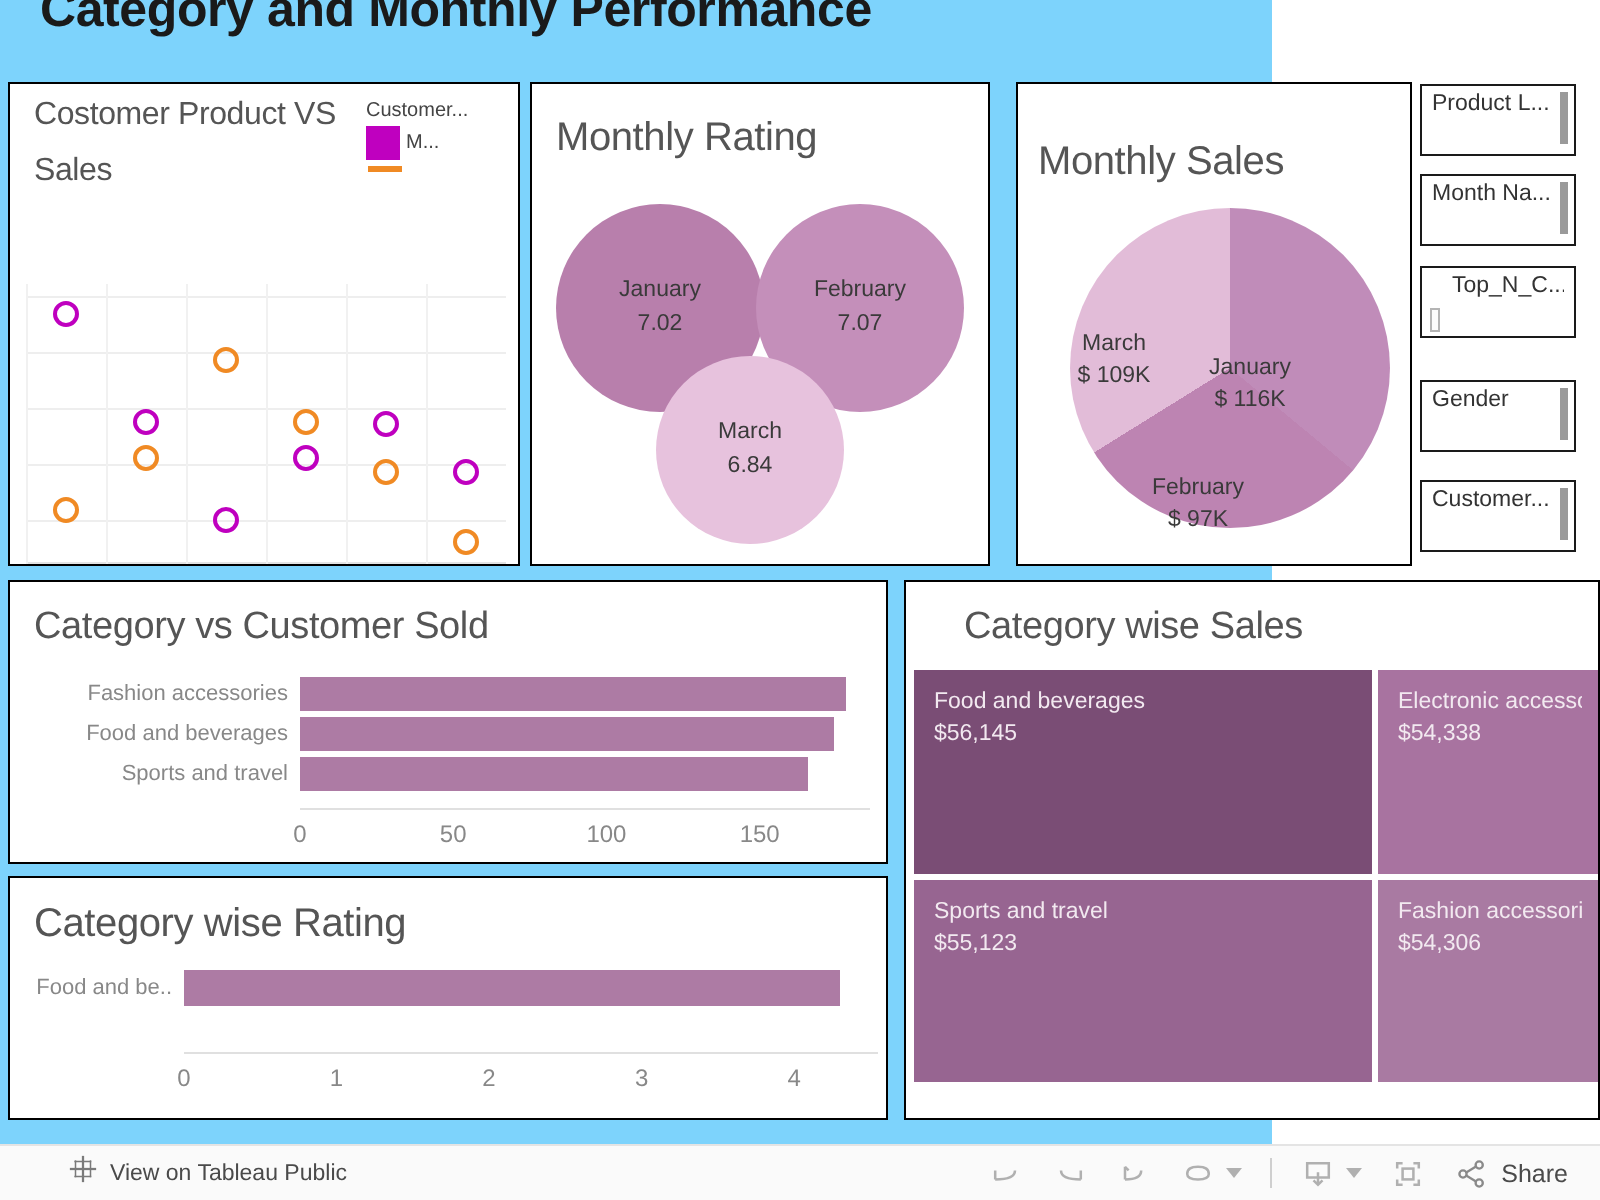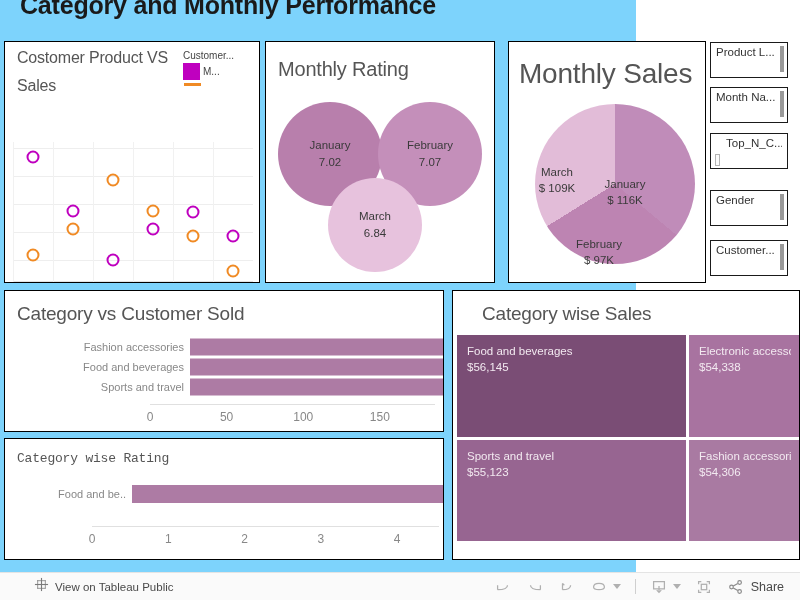--- a/index.html
+++ b/index.html
@@ -63,21 +63,21 @@
   #bubbles .panel-title { position: absolute; left: 12px; top: 16px; font-size: 20px; }
   .bubble {
     position: absolute; border-radius: 50%;
     display: flex; flex-direction: column;
     align-items: center; justify-content: center;
     color: #3a3a3a; font-size: 11.5px; line-height: 17px;
   }
 
   
   #pie { left: 508px; top: 41px; width: 198px; height: 242px; }
-  #pie .panel-title { position: absolute; left: 10px; top: 16px; font-size: 28px; }
+  #pie .panel-title { position: absolute; left: 10px; top: 28px; font-size: 20px; }
   .pie-circle {
     position: absolute; left: 26px; top: 62px;
     width: 160px; height: 160px; border-radius: 50%;
   }
   .pie-lab {
     position: absolute; text-align: center;
     font-size: 11.5px; line-height: 16px; color: #3a3a3a;
     white-space: nowrap;
   }
 
@@ -96,23 +96,23 @@
   .filter-slider {
     position: absolute; left: 4px; top: 20px;
     width: 5px; height: 12px;
     border: 1px solid #b4b4b4; background: #fcfcfc;
   }
 
   
   #qty { left: 4px; top: 290px; width: 440px; height: 142px; }
   #qty .panel-title { position: absolute; left: 12px; top: 12px; font-size: 19px; }
   #rating { left: 4px; top: 438px; width: 440px; height: 122px; }
-  #rating .panel-title { position: absolute; left: 12px; top: 12px; font-size: 13px; font-family: Liberation Mono, monospace; }
-
-  .hbar-rows { position: absolute; margin-left: 40px; }
+  #rating .panel-title { position: absolute; left: 12px; top: 12px; font-size: 20px; }
+
+  .hbar-rows { position: absolute; }
   .hbar-row { position: relative; display: flex; align-items: center; }
   .hbar-cat {
     font-size: 11px; color: #888; text-align: right;
     white-space: nowrap; overflow: hidden; padding-right: 6px;
   }
   .hbar-track { position: relative; flex: 1; height: 100%; }
   .hbar-fill {
     position: absolute; left: 0; top: 50%; transform: translateY(-50%);
     background: #ad7ba4; height: 16px;
   }

